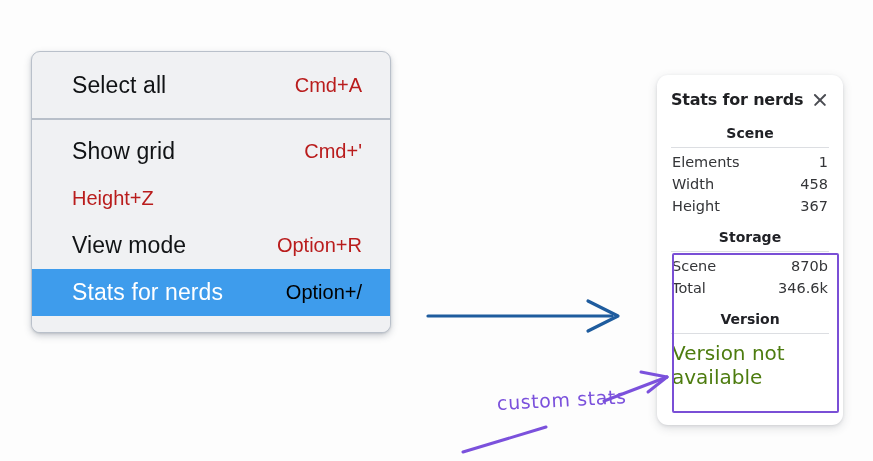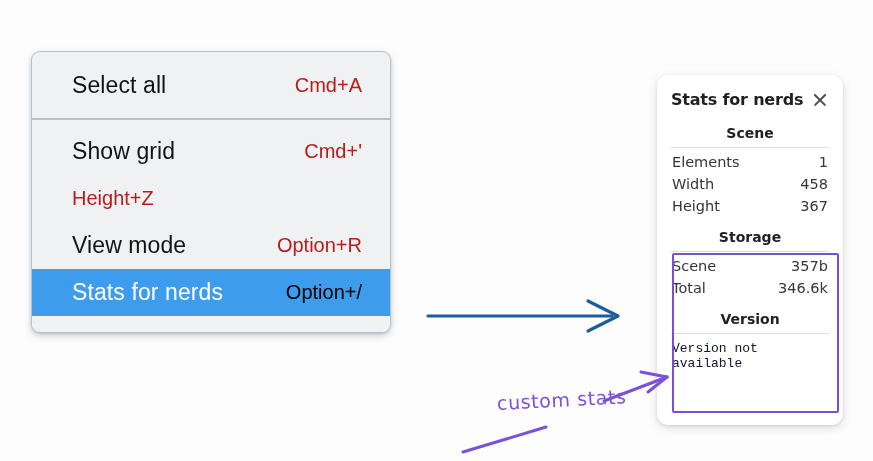--- a/index.html
+++ b/index.html
@@ -66,21 +66,21 @@
   .sec-title{
     text-align:center;font-size:14px;font-weight:bold;color:#202126;
     padding:2px 0 6px 0;
   }
   .sec-rule{height:1px;background:#dcdee2;margin-bottom:3px;}
   .srow{
     display:flex;justify-content:space-between;align-items:center;
     font-size:14.5px;color:#343538;padding:3px 1px;
   }
   .srow .v{font-variant-numeric:tabular-nums;}
-  .note{font-size:13px;color:#0f172a;padding:4px 1px 2px 1px;font-family:Liberation Mono, monospace;}
+  .note{font-size:20px;color:#4d7c0f;padding:4px 1px 2px 1px;}
 
   
   .hl-box{
     position:absolute;left:672px;top:253px;width:167px;height:160px;
     border:2.5px solid #7a4fd6;border-radius:2px;box-sizing:border-box;
     pointer-events:none;
   }
 
   
   .anno-svg{position:absolute;left:0;top:0;width:873px;height:461px;pointer-events:none;}
@@ -153,21 +153,21 @@
       </div>
     </div>
 
     <div style="height:10px"></div>
 
     <div>
       <div class="sec-title">Storage</div>
       <div class="sec-rule"></div>
       <div class="srow">
         <span class="k">Scene</span>
-        <span class="v">357b</span>
+        <span class="v">870b</span>
       </div>
       <div class="srow">
         <span class="k">Total</span>
         <span class="v">346.6k</span>
       </div>
     </div>
 
     <div style="height:10px"></div>
 
     <div>

